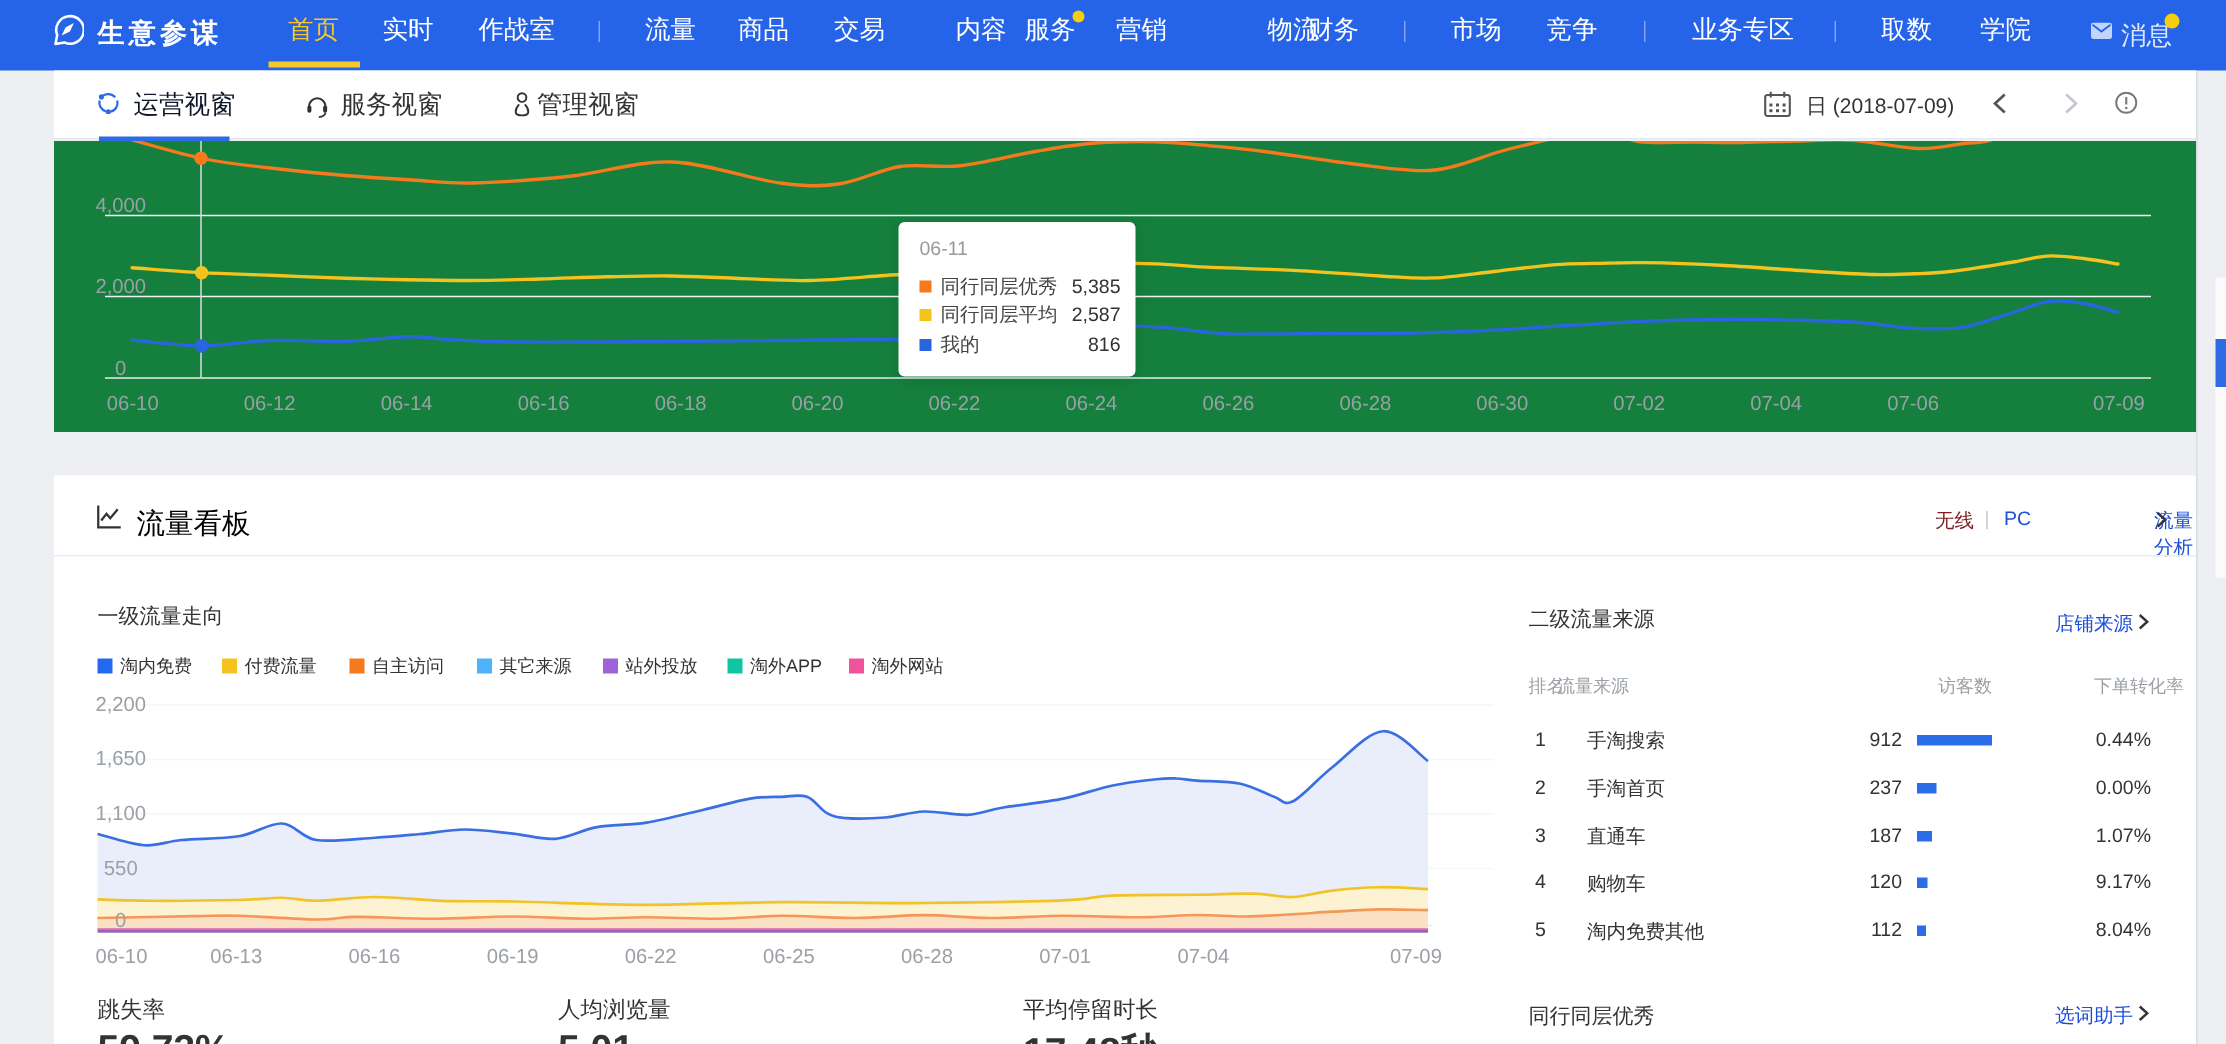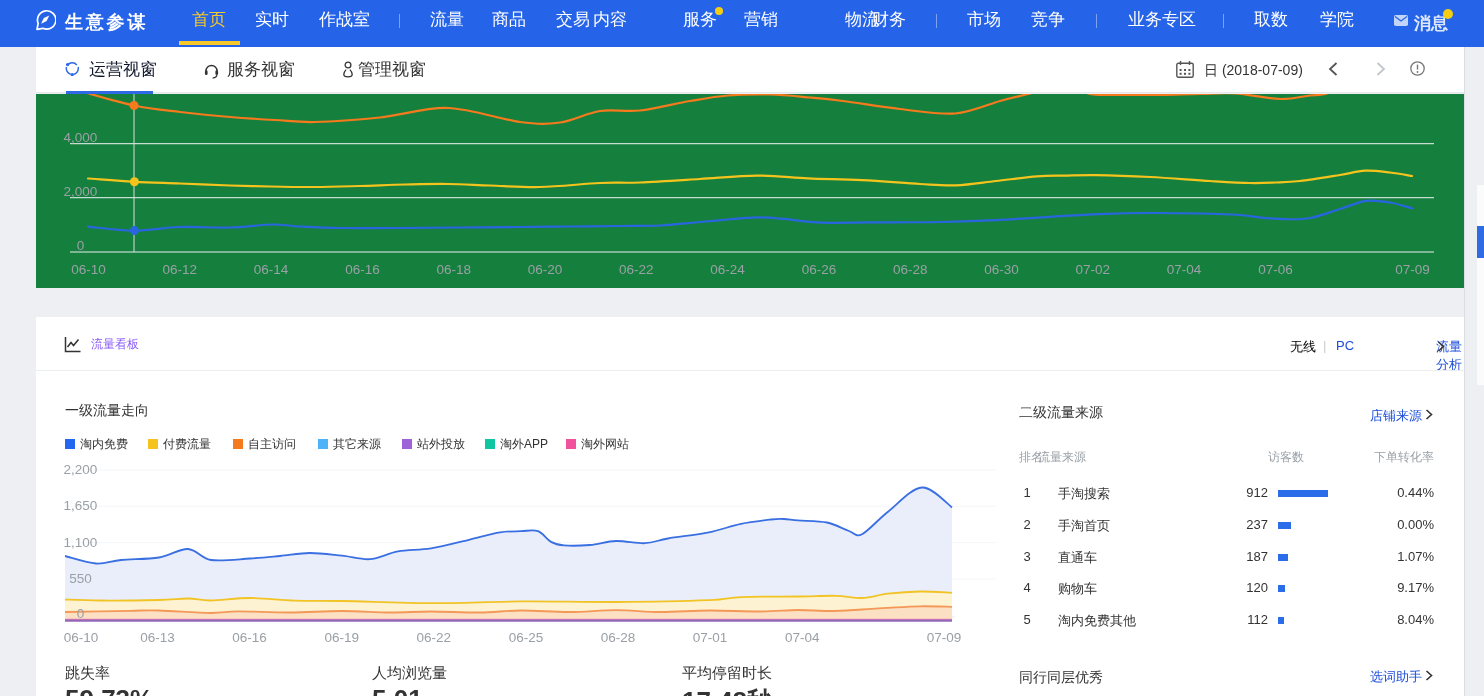--- a/index.html
+++ b/index.html
@@ -6,43 +6,43 @@
 body{position:relative;background:#edeff3;font-family:"Liberation Sans",sans-serif;-webkit-font-smoothing:antialiased}
 .abs{position:absolute}
 
 .nav{position:absolute;left:0;top:0;width:1484px;height:47px;background:#2564e8}
 .brand{position:absolute;left:65px;top:9.5px;font-size:18px;font-weight:700;color:#fff;letter-spacing:2.8px}
 .ni{position:absolute;top:12px;font-size:17px;font-weight:500;color:#fff;line-height:16px}
 .ni.act{color:#f7c829}
 .nuline{position:absolute;left:179px;top:41px;width:61px;height:4px;background:#f7c829}
 .ndiv{position:absolute;top:14px;width:1px;height:14px;background:rgba(255,255,255,.4)}
 .ndot{position:absolute;border-radius:50%;background:#f5ce14}
-.msg{position:absolute;left:1414px;top:12px;font-size:17px;font-weight:700;color:rgba(255,255,255,.85)}
+.msg{position:absolute;left:1414px;top:12px;font-size:17px;font-weight:400;color:rgba(255,255,255,.85)}
 
 .tabbar{position:absolute;left:36px;top:47px;width:1428px;height:46px;background:#fff;border-bottom:1px solid #e4e7ec}
 .tabtx{position:absolute;top:14px;font-size:17px;color:#333;line-height:17px}
 .tabtx.b{color:#0f172a}
 .tuline{position:absolute;left:30px;top:44px;width:87px;height:3px;background:#2e6ae6}
 .datetx{position:absolute;left:1168px;top:15px;font-size:14px;color:#333}
 
 .card1{position:absolute;left:36px;top:94px;width:1428px;height:194px;background:#15803d;overflow:hidden}
 .card2{position:absolute;left:36px;top:317px;width:1428px;height:379px;background:#fff;overflow:hidden}
 .axl{font-family:"Liberation Sans",sans-serif;font-size:13.5px;fill:#9aa0a6}
 
 .tip{position:absolute;left:563px;top:54px;width:158px;height:103px;background:#fff;border-radius:4px;
  box-shadow:0 2px 12px rgba(0,0,0,.12);padding:10px 10px 0 14px;font-size:13px}
 .tip .t{color:#999;margin-bottom:8px;font-size:13px}
 .tiprow{position:relative;height:19.4px;line-height:19.4px;color:#444}
 .tipsq{display:inline-block;width:8px;height:8px;margin-right:6px}
 .tipv{position:absolute;right:0;color:#333}
 
-.h2t{position:absolute;left:55px;top:19px;font-size:12px;color:#8b5cf6}
+.h2t{position:absolute;left:55px;top:19px;font-size:19px;color:#000000}
 .h2div{position:absolute;left:0;top:53px;width:1428px;height:1px;background:#ebedf0}
 .hlink{position:absolute;top:21px;font-size:13px;color:#1d4ed8}
-.hlink.b{color:#000000}
+.hlink.b{color:#7f1d1d}
 .sec{position:absolute;font-size:14px;color:#333}
 .lgsq{position:absolute;top:121.5px;width:10px;height:10px}
 .lgtx{position:absolute;top:119px;font-size:12px;color:#333}
 
 .thd{position:absolute;top:132px;font-size:12px;color:#9aa0a6}
 .trow{position:absolute;left:0;width:1428px;height:16px;font-size:13px;color:#333}
 .trk{position:absolute;left:985px;width:12px;text-align:center}
 .tnm{position:absolute;left:1022px}
 .tvl{position:absolute;left:1150px;width:82px;text-align:right}
 .tbar{position:absolute;left:1242px;top:5px;height:7px;background:#2b6ce8}
@@ -61,21 +61,21 @@
     <path d="M3 20.3 L4.15 14.4 A9.2 9.2 0 1 1 8.9 19.35 Z" fill="none" stroke="#fff" stroke-width="1.7" stroke-linejoin="round"></path>
     <path d="M15.3 6.4 L12.6 12 L7.1 14.7 L9.8 9.1 Z" fill="#fff"></path>
   </svg>
   <span class="brand">生意参谋</span>
   <span class="ni act" style="left:192px">首页</span>
     <span class="ni " style="left:255px">实时</span>
     <span class="ni " style="left:319px">作战室</span>
     <span class="ni " style="left:430px">流量</span>
     <span class="ni " style="left:492px">商品</span>
     <span class="ni " style="left:556px">交易</span>
-    <span class="ni " style="left:593px">内容</span>
+    <span class="ni " style="left:637px">内容</span>
     <span class="ni " style="left:683px">服务</span>
     <span class="ni " style="left:744px">营销</span>
     <span class="ni " style="left:845px">物流</span>
     <span class="ni " style="left:872px">财务</span>
     <span class="ni " style="left:967px">市场</span>
     <span class="ni " style="left:1031px">竞争</span>
     <span class="ni " style="left:1128px">业务专区</span>
     <span class="ni " style="left:1254px">取数</span>
     <span class="ni " style="left:1320px">学院</span>
     <div class="ndiv" style="left:399px"></div>
@@ -166,20 +166,26 @@
       <text x="1239.4" y="179.5" text-anchor="middle" class="axl">07-06</text>
       <text x="1376.6" y="179.5" text-anchor="middle" class="axl">07-09</text>
     <line x1="98" x2="98" y1="0" y2="158" stroke="#d9dce0"></line>
     <path d="M 44.0 -3.0 C 53.0 -0.6 81.3 8.0 98.0 11.5 C 114.7 15.0 128.0 16.1 144.0 18.0 C 160.0 19.9 178.2 21.7 194.0 23.0 C 209.8 24.3 224.8 25.2 239.0 26.0 C 253.2 26.8 261.5 28.4 279.0 28.0 C 296.5 27.6 321.8 25.8 344.0 23.5 C 366.2 21.2 388.7 13.2 412.0 14.0 C 435.3 14.8 465.3 25.6 484.0 28.0 C 502.7 30.4 510.7 30.3 524.0 28.5 C 537.3 26.7 550.7 19.0 564.0 17.0 C 577.3 15.0 589.0 18.2 604.0 16.5 C 619.0 14.8 639.3 9.5 654.0 7.0 C 668.7 4.5 678.7 2.6 692.0 1.5 C 705.3 0.4 720.3 0.2 734.0 0.5 C 747.7 0.8 761.8 2.4 774.0 3.5 C 786.2 4.6 792.0 5.1 807.0 7.0 C 822.0 8.9 845.3 12.9 864.0 15.0 C 882.7 17.1 902.3 20.8 919.0 19.5 C 935.7 18.2 952.5 10.1 964.0 7.0 C 975.5 3.9 978.8 3.2 988.0 1.0 C 997.2 -1.2 1010.5 -4.8 1019.0 -6.0 C 1027.5 -7.2 1032.7 -7.1 1039.0 -6.0 C 1045.3 -4.9 1047.8 -0.6 1057.0 0.5 C 1066.2 1.6 1082.7 0.7 1094.0 0.8 C 1105.3 0.9 1113.3 1.1 1125.0 1.0 C 1136.7 0.9 1151.7 0.2 1164.0 0.0 C 1176.3 -0.2 1185.7 -1.3 1199.0 -0.5 C 1212.3 0.3 1231.5 4.7 1244.0 5.0 C 1256.5 5.3 1266.8 2.2 1274.0 1.5 C 1281.2 0.8 1280.3 1.8 1287.0 0.5 C 1293.7 -0.8 1299.2 -4.6 1314.0 -6.0 C 1328.8 -7.4 1365.7 -7.7 1376.0 -8.0" fill="none" stroke="#f5791d" stroke-width="2.2" stroke-linecap="round"></path>
     <path d="M 52.0 84.5 C 59.7 85.0 82.7 87.0 98.0 87.8 C 113.3 88.6 128.0 88.9 144.0 89.5 C 160.0 90.1 179.0 91.0 194.0 91.5 C 209.0 92.0 219.8 92.2 234.0 92.5 C 248.2 92.8 264.0 93.1 279.0 93.0 C 294.0 92.9 309.0 92.4 324.0 92.0 C 339.0 91.6 354.3 90.8 369.0 90.5 C 383.7 90.2 397.8 89.8 412.0 90.0 C 426.2 90.2 438.7 91.0 454.0 91.5 C 469.3 92.0 485.7 93.4 504.0 93.0 C 522.3 92.6 547.3 89.8 564.0 89.0 C 580.7 88.2 587.3 89.2 604.0 88.5 C 620.7 87.8 644.5 86.2 664.0 85.0 C 683.5 83.8 703.0 81.7 721.0 81.6 C 739.0 81.5 754.5 83.5 772.0 84.3 C 789.5 85.1 807.3 85.2 826.0 86.2 C 844.7 87.1 868.3 89.1 884.0 90.0 C 899.7 90.9 907.3 91.8 920.0 91.3 C 932.7 90.8 946.5 88.5 960.0 87.0 C 973.5 85.5 989.7 83.3 1001.0 82.4 C 1012.3 81.5 1018.2 81.8 1028.0 81.6 C 1037.8 81.4 1045.7 80.9 1060.0 81.1 C 1074.3 81.3 1095.0 82.0 1114.0 83.0 C 1133.0 84.0 1157.3 86.0 1174.0 87.0 C 1190.7 88.0 1203.0 88.8 1214.0 89.0 C 1225.0 89.2 1231.7 88.8 1240.0 88.5 C 1248.3 88.2 1253.3 88.2 1264.0 87.0 C 1274.7 85.8 1293.2 82.7 1304.0 81.0 C 1314.8 79.3 1320.7 77.1 1329.0 76.7 C 1337.3 76.3 1346.2 77.6 1354.0 78.5 C 1361.8 79.4 1372.3 81.4 1376.0 82.0" fill="none" stroke="#f5c31d" stroke-width="2.2" stroke-linecap="round"></path>
     <path d="M 52.0 132.7 C 59.7 133.3 82.7 136.5 98.0 136.6 C 113.3 136.7 128.0 133.5 144.0 133.0 C 160.0 132.5 178.7 133.9 194.0 133.5 C 209.3 133.1 224.3 130.7 236.0 130.5 C 247.7 130.3 252.7 131.9 264.0 132.5 C 275.3 133.1 287.3 133.8 304.0 134.0 C 320.7 134.2 344.0 134.1 364.0 134.0 C 384.0 133.9 404.0 133.7 424.0 133.5 C 444.0 133.3 465.7 133.2 484.0 133.0 C 502.3 132.8 517.3 132.7 534.0 132.5 C 550.7 132.3 569.0 132.2 584.0 132.0 C 599.0 131.8 610.7 132.2 624.0 131.5 C 637.3 130.8 652.7 129.0 664.0 128.0 C 675.3 127.0 682.5 126.3 692.0 125.5 C 701.5 124.7 712.2 123.5 721.0 123.4 C 729.8 123.3 735.7 123.9 745.0 124.7 C 754.3 125.5 768.0 127.5 777.0 128.2 C 786.0 128.9 786.3 128.8 799.0 128.8 C 811.7 128.8 835.0 128.4 853.0 128.3 C 871.0 128.2 889.2 128.4 907.0 128.0 C 924.8 127.6 942.2 127.0 960.0 126.1 C 977.8 125.2 996.8 123.8 1014.0 122.8 C 1031.2 121.8 1046.3 120.7 1063.0 120.1 C 1079.7 119.5 1097.2 119.1 1114.0 119.0 C 1130.8 118.9 1149.0 119.2 1164.0 119.5 C 1179.0 119.8 1193.2 120.2 1204.0 121.0 C 1214.8 121.8 1221.5 123.3 1229.0 124.0 C 1236.5 124.7 1241.5 125.2 1249.0 125.2 C 1256.5 125.2 1264.8 125.7 1274.0 124.0 C 1283.2 122.3 1294.7 117.8 1304.0 115.0 C 1313.3 112.2 1321.7 108.0 1330.0 106.9 C 1338.3 105.8 1346.3 107.3 1354.0 108.5 C 1361.7 109.7 1372.3 113.3 1376.0 114.3" fill="none" stroke="#2a65e0" stroke-width="2.2" stroke-linecap="round"></path>
     <circle cx="98" cy="11.5" r="4.5" fill="#f5791d"></circle>
     <circle cx="98.4" cy="87.8" r="4.5" fill="#f5c31d"></circle>
     <circle cx="98.4" cy="136.6" r="4.5" fill="#2a65e0"></circle>
   </svg>
+  <div class="tip">
+    <div class="t">06-11</div>
+    <div class="tiprow"><span class="tipsq" style="background:#f5791d"></span>同行同层优秀<span class="tipv">5,385</span></div>
+    <div class="tiprow"><span class="tipsq" style="background:#f5c31d"></span>同行同层平均<span class="tipv">2,587</span></div>
+    <div class="tiprow"><span class="tipsq" style="background:#2a65e0"></span>我的<span class="tipv">816</span></div>
+  </div>
 </div>
 
 <div class="card2">
   <svg class="abs" style="left:28px;top:19px" width="17" height="17" viewBox="0 0 17 17">
     <path d="M1.5 1 V15.5 H16.5" fill="none" stroke="#333" stroke-width="1.5"></path>
     <path d="M3.5 11 L7 6.5 L9.5 9.5 L14.5 3.5" fill="none" stroke="#333" stroke-width="1.5"></path>
   </svg>
   <div class="h2t">流量看板</div>
   <div class="hlink b" style="left:1254px">无线</div>
   <div class="hlink" style="left:1287px;color:#ccc">|</div>
@@ -236,22 +242,22 @@
       <text x="908.0" y="325" text-anchor="middle" class="axl">07-09</text>
   </svg>
 
   <div class="sec" style="left:983px;top:87px">二级流量来源</div>
   <div class="hlink" style="left:1334px;top:90px;font-size:13px">店铺来源</div>
   <svg class="abs" style="left:1388.5px;top:92px" width="8" height="11" viewBox="0 0 8 11">
     <path d="M1.5 1 L6.5 5.5 L1.5 10" fill="none" stroke="#333" stroke-width="1.6"></path>
   </svg>
   <div class="thd" style="left:983px">排名</div>
   <div class="thd" style="left:1002px">流量来源</div>
-  <div class="thd" style="left:1232px;width:60px;left:1232px">访客数</div>
-  <div class="thd" style="left:1326px;width:72px;text-align:right">下单转化率</div>
+  <div class="thd" style="left:1232px;width:60px;text-align:right;left:1232px">访客数</div>
+  <div class="thd" style="left:1360px;width:72px;text-align:left">下单转化率</div>
   <div class="trow" style="top:168px">
   <span class="trk">1</span>
       <span class="tnm">手淘搜索</span>
   <span class="tvl">912</span>
       <div class="tbar" style="width:50px"></div>
   <span class="tpc">0.44%</span>
     </div>
     <div class="trow" style="top:200px">
   <span class="trk">2</span>
       <span class="tnm">手淘首页</span>

